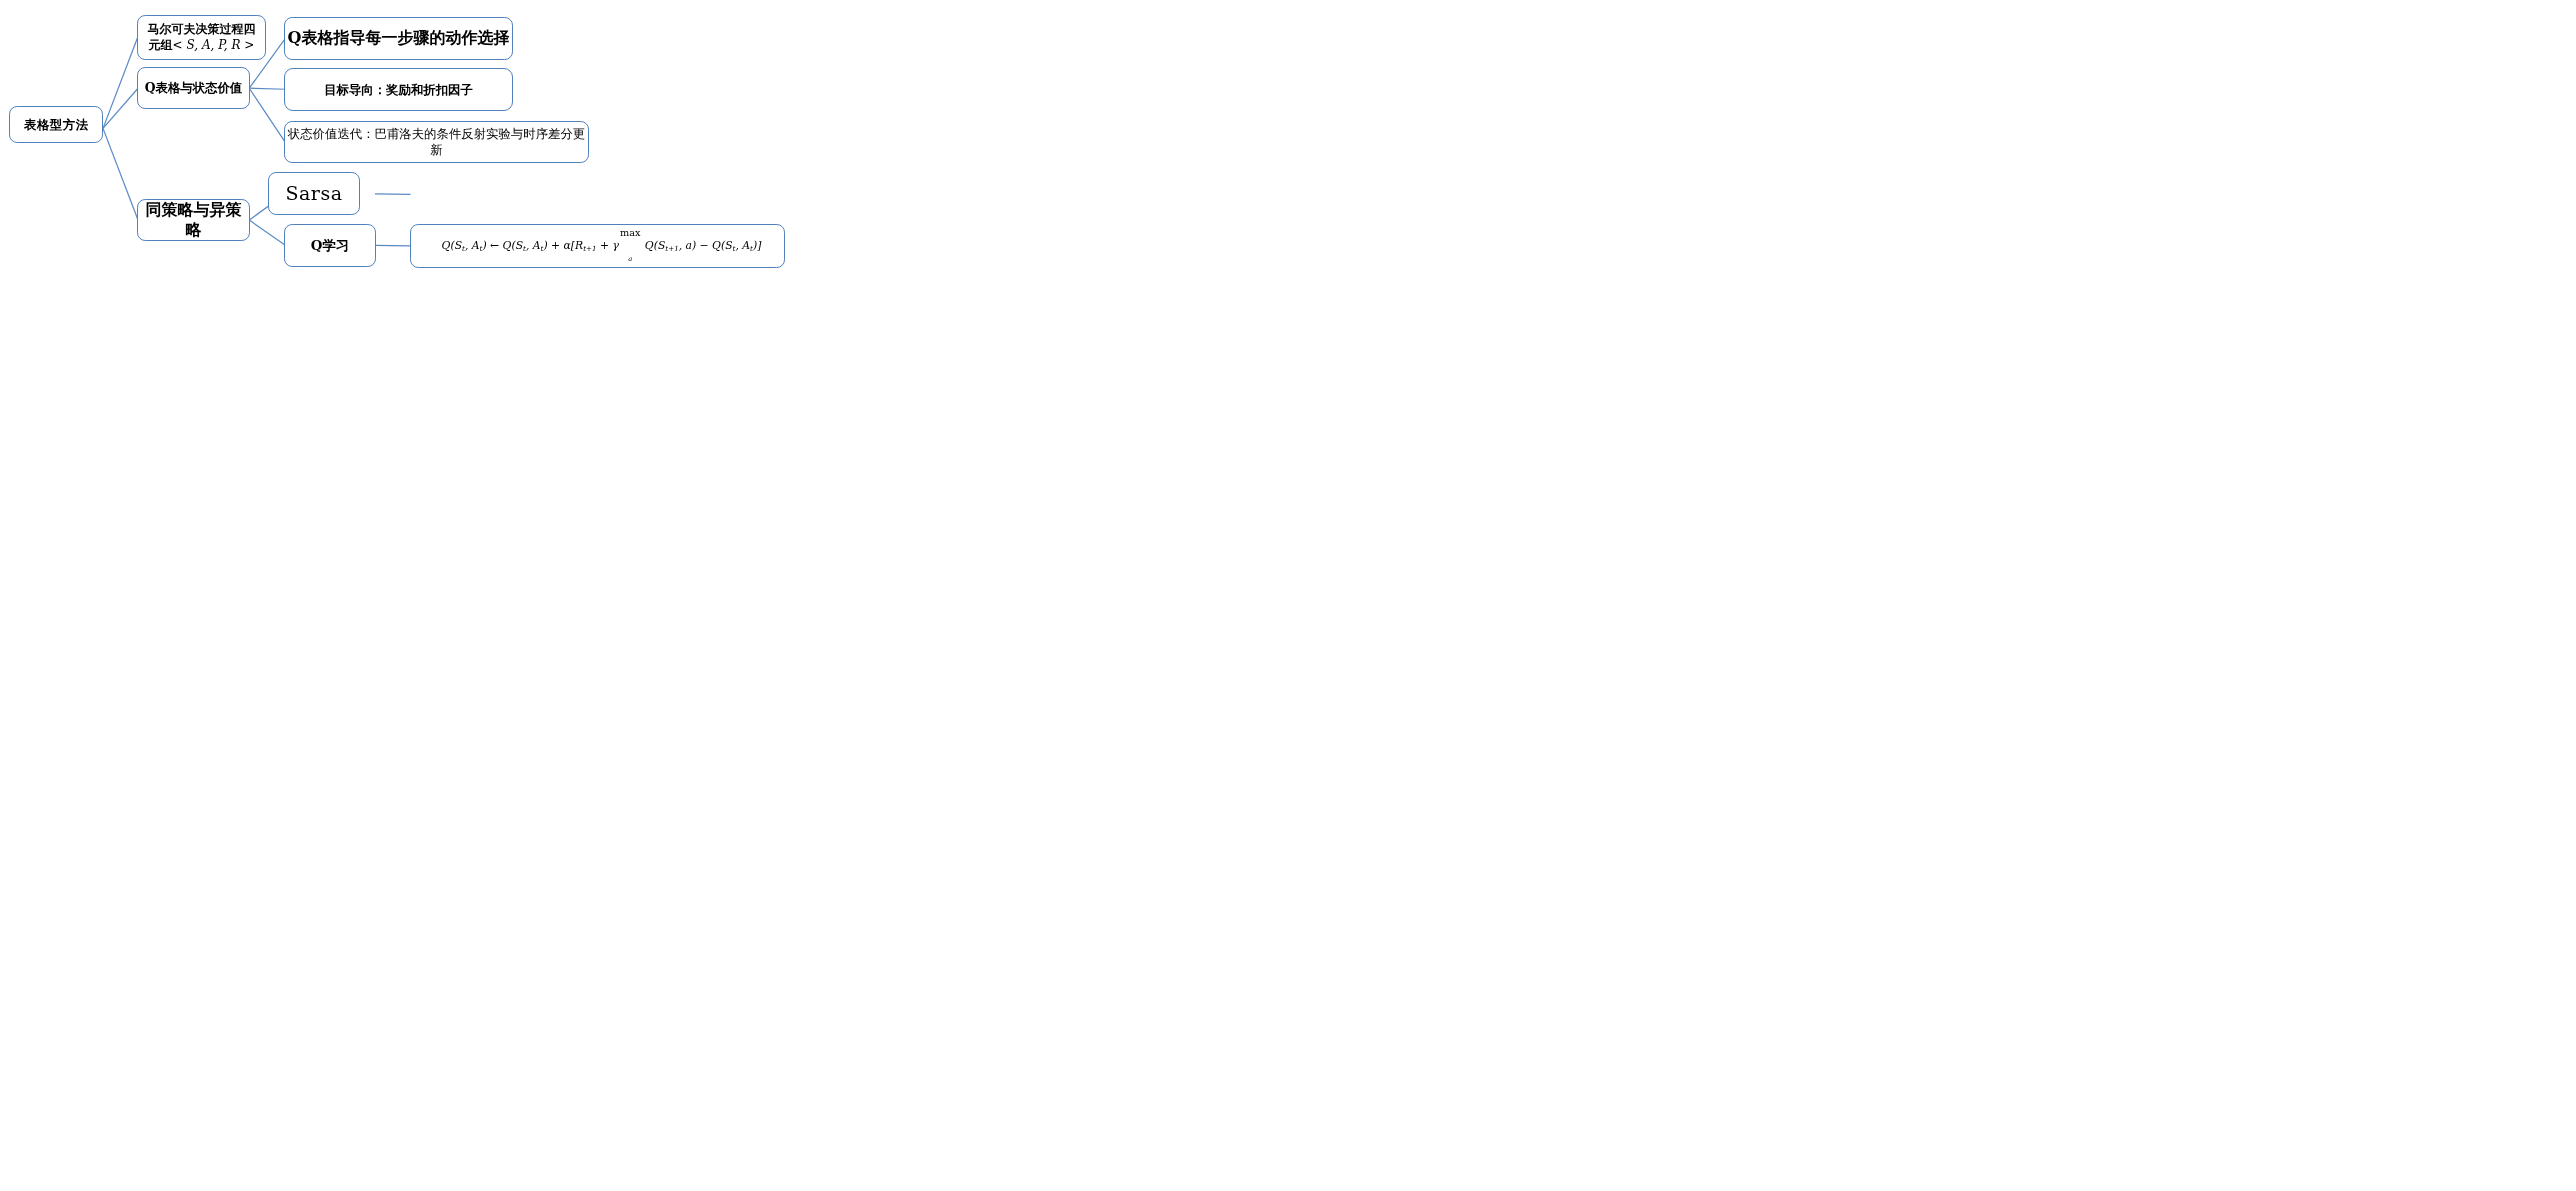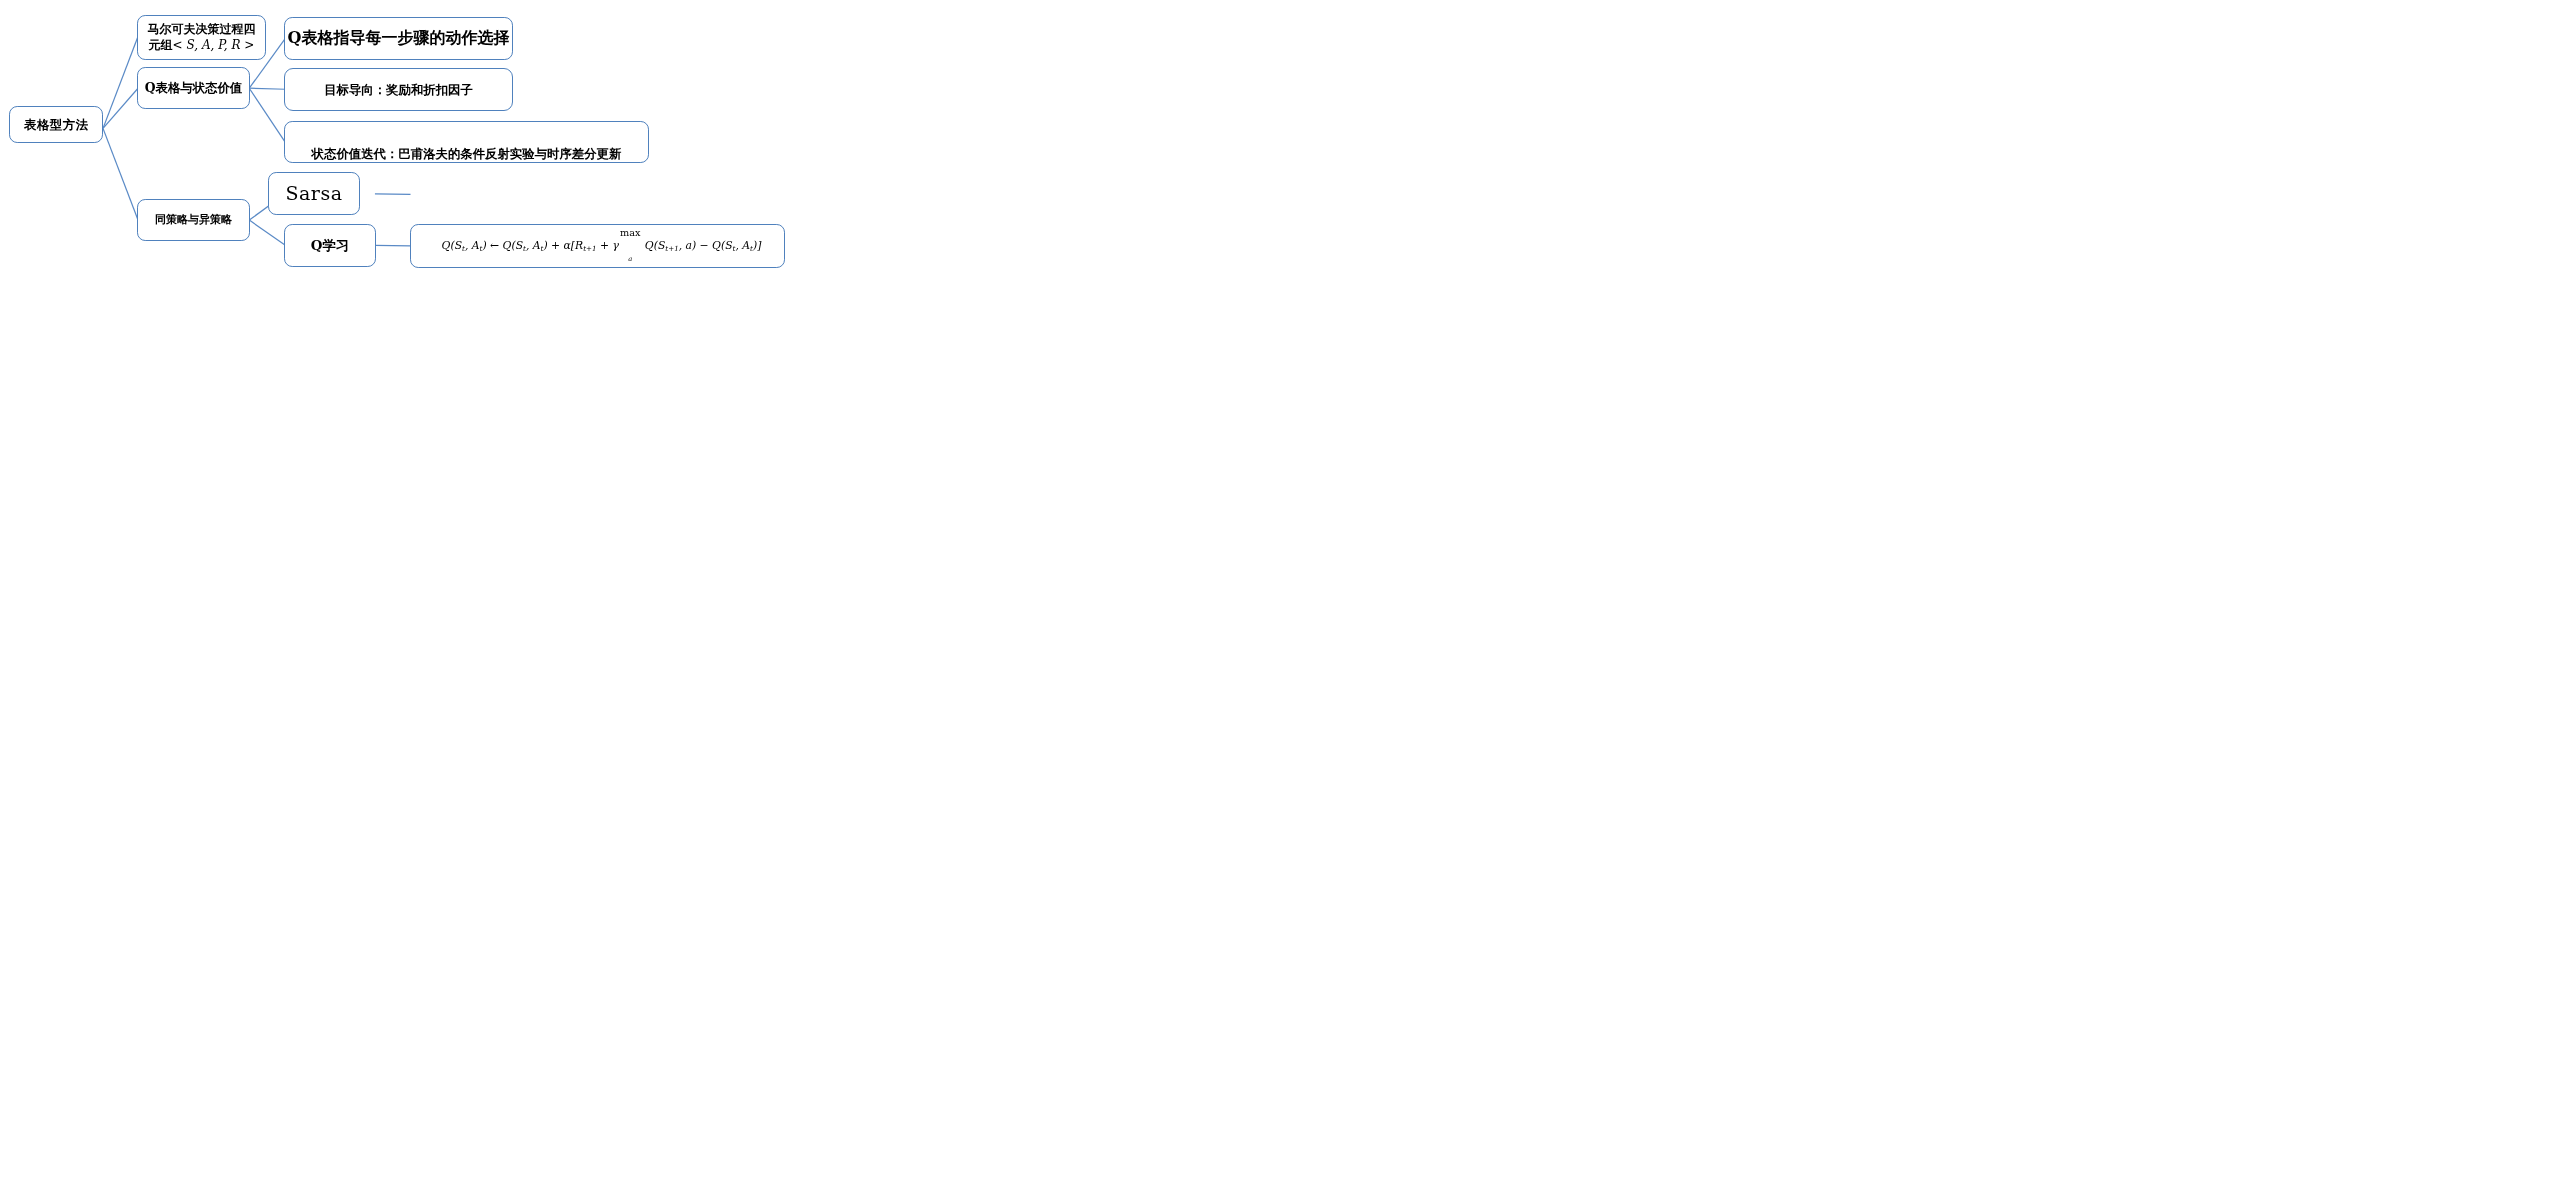--- a/index.html
+++ b/index.html
@@ -22,24 +22,24 @@
     align-items:center;
     justify-content:center;
     text-align:center;
     color:#000000;
     line-height:1.28;
   }
   
   .n-root   {left:9.3px;  top:106px; width:94px; height:37px; font-size:12.4px; font-weight:700; letter-spacing:0.5px;}
   .n-mdp    {left:137px; top:15px;  width:129px; height:45px; font-size:12px; font-weight:700;}
   .n-qtable {left:137px; top:67px; width:113px; height:42px; font-size:12.4px; font-weight:700;}
-  .n-policy {left:137px; top:199px; width:113px; height:42px; font-size:11px; font-weight:700;}
+  .n-policy {left:137px; top:199px; width:113px; height:42px; font-size:16px; font-weight:700;}
   .n-leaf1  {left:284px; top:16.5px;  width:229px; height:43px; font-size:16px; font-weight:700;}
   .n-leaf2  {left:284px; top:68px; width:229px; height:43px; font-size:12.4px; font-weight:700;border-radius:9px;}
-  .n-leaf3  {left:284px; top:121px; width:365px; height:42px; font-size:12.4px; font-weight:700;justify-content:flex-end;}
+  .n-leaf3  {left:284px; top:121px; width:305px; height:42px; font-size:12.4px; font-weight:400;}
   .n-sarsa  {left:268px; top:172px; width:92px; height:43px; font-size:19px; font-weight:400; letter-spacing:0.5px;}
   .n-sarsaf {left:410px; top:172px; width:375px; height:44px;}
   .n-qlearn {left:284px; top:224px; width:92px; height:43px; font-size:13.4px; font-weight:700;}
   .n-qlearnf{left:410px; top:224px; width:375px; height:44px;padding-left:8px;}
 
   .tuple{font-style:italic; font-weight:400;}
   .formula{
     font-size:10.8px;
     font-style:italic;
     font-weight:400;

